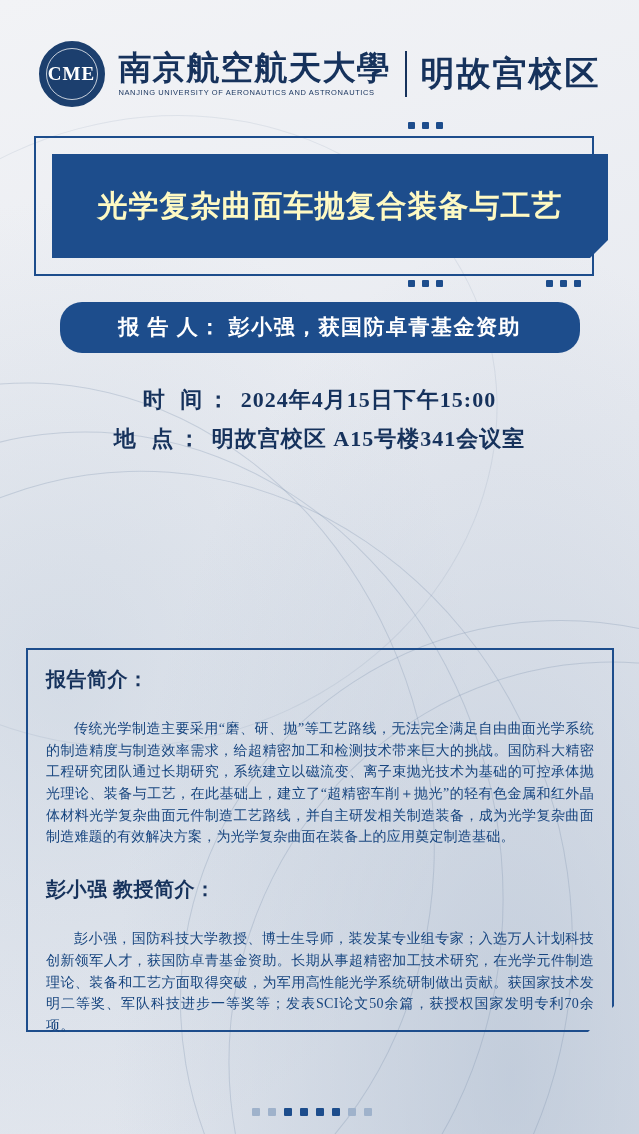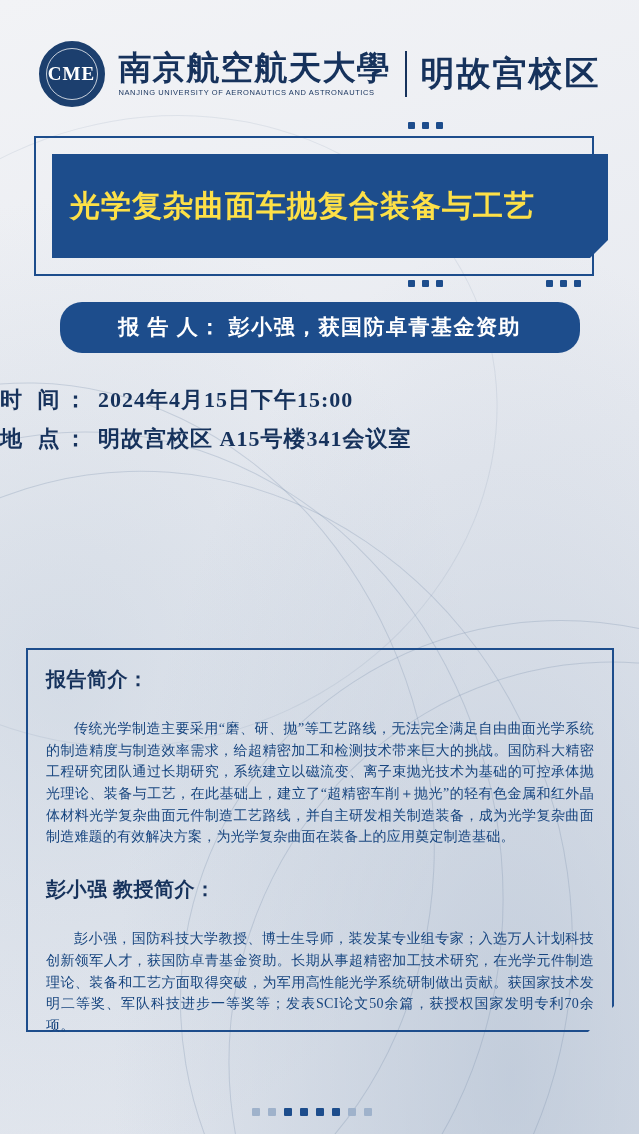--- a/index.html
+++ b/index.html
@@ -140,24 +140,24 @@
     height: 140px;
     border: 2px solid #1d4d8c;
     box-sizing: border-box;
   }
   .topic-panel {
     position: absolute;
     left: 18px; top: 26px;
     width: 556px;
     min-height: 104px;
     background: #1d4d8c;
-    color: #fde047;
+    color: #fef9c3;
     display: flex;
     align-items: center;
-    justify-content: flex-start;
+    justify-content: center;
     text-align: center;
     padding: 12px 18px;
     box-sizing: border-box;
     clip-path: polygon(0 0, 100% 0, 100% calc(100% - 18px), calc(100% - 18px) 100%, 0 100%);
   }
   .topic-text {
     font-family: "Liberation Serif", serif;
     font-size: 30px;
     font-weight: bold;
     line-height: 1.28;
@@ -191,21 +191,21 @@
     font-size: 21px;
     font-weight: bold;
     letter-spacing: 1.5px;
     position: relative;
     z-index: 3;
   }
 
   
   .meta {
     margin: 28px 0 0 0;
-    text-align: left;
+    text-align: center;
     color: #16325c;
     font-family: "Liberation Serif", serif;
     font-weight: bold;
     position: relative;
     z-index: 3;
   }
   .meta-line {
     font-size: 22px;
     letter-spacing: 1px;
     line-height: 1.75;

